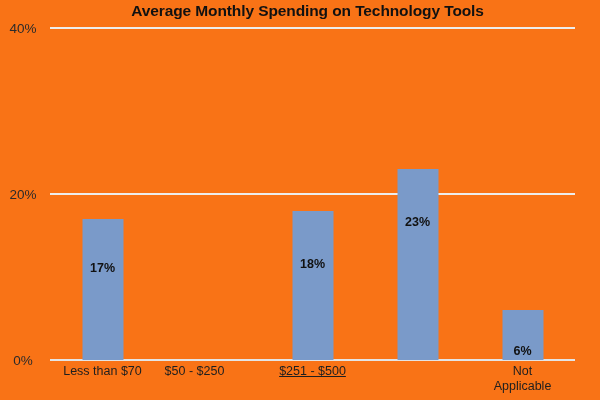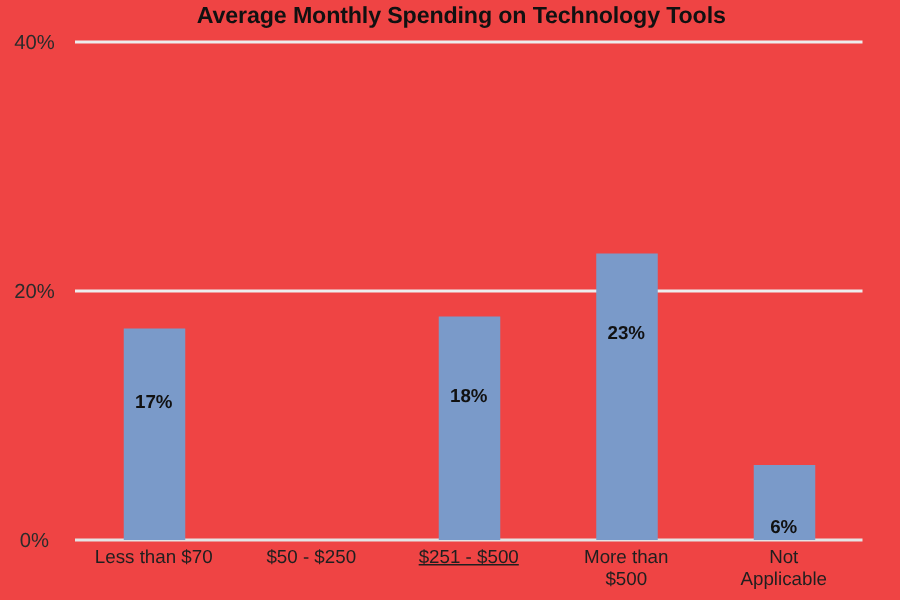--- a/index.html
+++ b/index.html
@@ -11,21 +11,21 @@
     height: 400px;
     background: #ffffff;
     font-family: "Liberation Sans", sans-serif;
     overflow: hidden;
   }
 
   #chart-root {
     position: relative;
     width: 600px;
     height: 400px;
-    background: #ef4444;
+    background: #f97316;
   }
 
   
   #chart-title {
     position: absolute;
     left: 30px;
     top: 2px;
     width: 555px;
     text-align: center;
     font-size: 15.5px;
@@ -148,19 +148,18 @@
         <div class="bar-value" style="top: 187.1px;">23%</div>
       </div>
       <div class="bar-slot" style="left: 420px; width: 105px;">
         <div class="bar" title="Not Applicable: 6%" style="height: 49.8px; background: rgb(122, 154, 201);"></div>
         <div class="bar-value" style="top: 316px;">6%</div>
       </div>
     </div>
 
   <div id="x-axis-labels">
       <div class="xtick" style="left: 0px; width: 105px;"><span>Less than $70</span></div>
-      <div class="xtick" style="left: 105px; width: 105px;"><span>$50 - $250</span></div>
+      <div class="xtick" style="left: 92px; width: 105px;"><span>$50 - $250</span></div>
       <div class="xtick" style="left: 210px; width: 105px; text-decoration: underline;"><span>$251 - $500</span></div>
-      <div class="xtick" style="left: 315px; width: 105px;"><span>More than</span><br><span class="line2">$500</span></div>
       <div class="xtick" style="left: 420px; width: 105px;"><span>Not</span><br><span class="line2">Applicable</span></div>
     </div>
 
 </div>
 
 </body></html>

